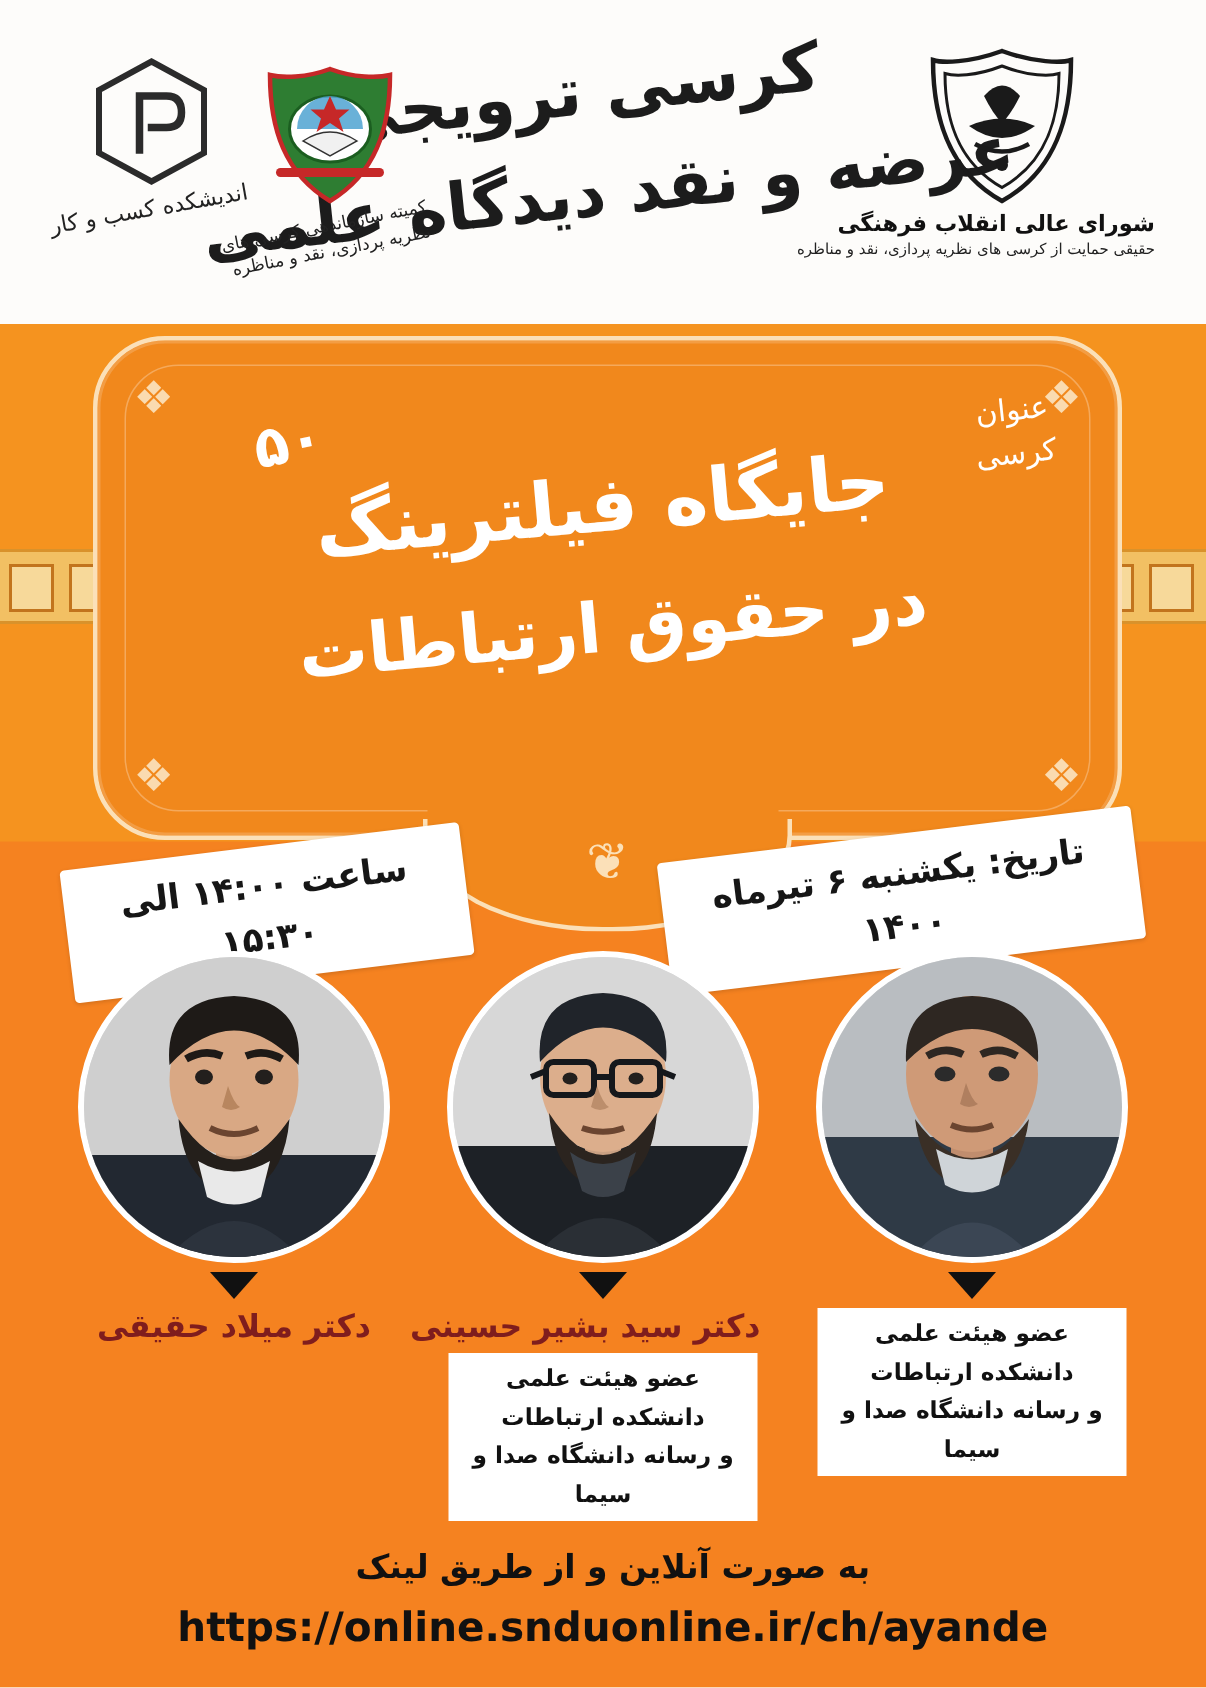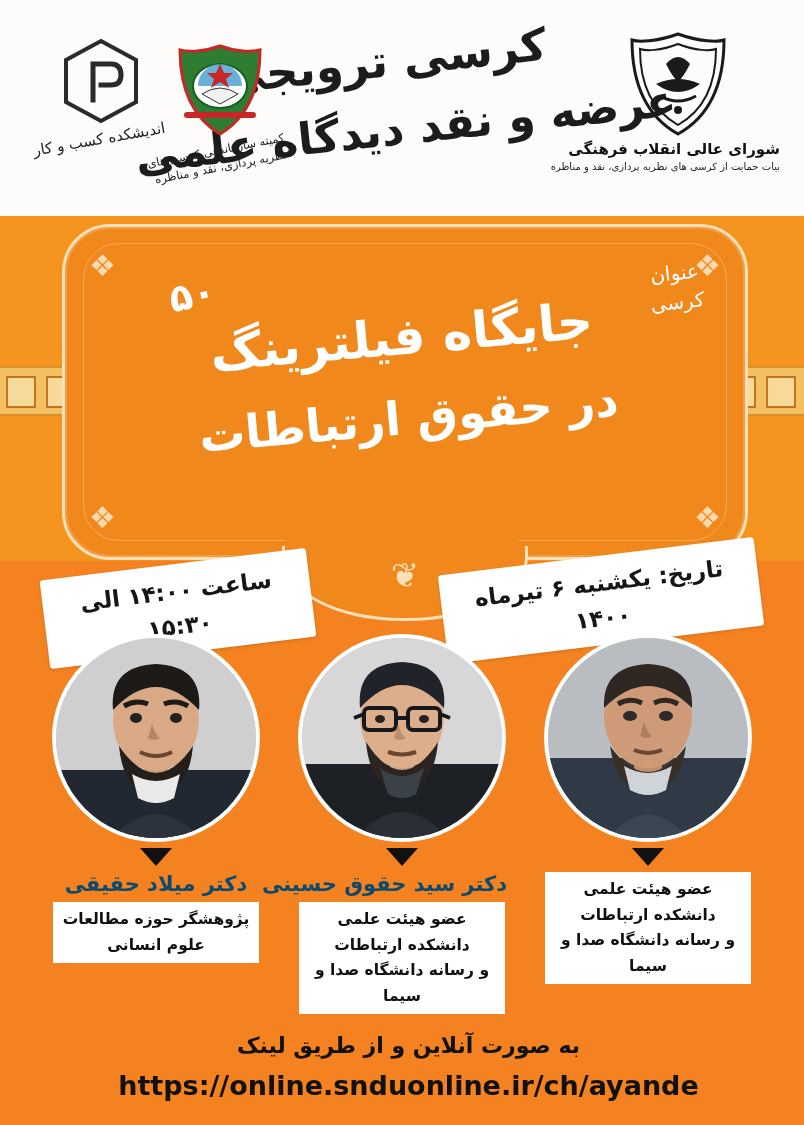--- a/index.html
+++ b/index.html
@@ -89,21 +89,21 @@
     font-size: 11.5px;
     line-height: 1.5;
     color: #222;
     transform: rotate(-11deg);
     white-space: nowrap;
   }
 
   
   .logo-right {
     position: absolute;
-    right: 24px;
+    right: 34px;
     top: 30px;
     width: 205px;
     text-align: left;
   }
   .seal {
     width: 104px; height: 108px;
     margin: 0 auto;
   }
   .logo-right .caption-main {
     margin-top: 2px;
@@ -307,21 +307,21 @@
     width: 0; height: 0;
     margin: 6px auto 0;
     border-left: 16px solid transparent;
     border-right: 16px solid transparent;
     border-top: 18px solid #111111;
   }
   .sp-name {
     margin-top: 6px;
     font-size: 21px;
     font-weight: bold;
-    color: #0c4a6e;
+    color: #7f1d1d;
     white-space: nowrap;
   }
   .sp-role {
     margin: 6px auto 0;
     background: #ffffff;
     color: #111111;
     font-size: 15.5px;
     font-weight: bold;
     line-height: 1.65;
     padding: 5px 6px;
@@ -397,21 +397,21 @@
         <svg width="104" height="108" viewBox="0 0 104 108">
           <path d="M52 4 C74 12 92 12 98 10 C98 48 88 84 52 104 C16 84 6 48 6 10 C12 12 30 12 52 4 Z" fill="none" stroke="#1a1a1a" stroke-width="3"></path>
           <path d="M52 14 C70 21 84 21 90 19 C90 49 82 78 52 95 C22 78 14 49 14 19 C20 21 34 21 52 14 Z" fill="none" stroke="#1a1a1a" stroke-width="2"></path>
           <path d="M40 34 q12 -14 24 0 q-6 12 -12 18 q-6 -6 -12 -18 z" fill="#1a1a1a"></path>
           <path d="M30 54 q22 -10 44 0 q-22 16 -44 0 z" fill="#1a1a1a"></path>
           <path d="M34 66 q18 10 36 0" fill="none" stroke="#1a1a1a" stroke-width="3"></path>
           <circle cx="52" cy="80" r="4" fill="#1a1a1a"></circle>
         </svg>
       </div>
       <div class="caption-main">شورای عالی انقلاب فرهنگی</div>
-      <div class="caption-sub">بیات حمایت از کرسی های نظریه پردازی، نقد و مناظره</div>
+      <div class="caption-sub">حقیقی حمایت از کرسی های نظریه پردازی، نقد و مناظره</div>
     </div>
   </div>
 
   <div class="orange-body">
 
     <div class="title-backdrop"></div>
 
     <div class="deco-band">
       <div class="tile" style="left:6px"></div>
       <div class="tile" style="left:46px"></div>
@@ -508,21 +508,21 @@
               <path d="M138 76 l10 4"></path>
             </g>
             <ellipse cx="78" cy="81" rx="5" ry="4" fill="#23201e"></ellipse>
             <ellipse cx="122" cy="81" rx="5" ry="4" fill="#23201e"></ellipse>
             <path d="M96 86 q4 12 8 14 q-6 4 -12 0" fill="#bc8e6c"></path>
             <path d="M86 114 q14 5 28 0" stroke="#6b4530" stroke-width="4" fill="none"></path>
             <path d="M78 130 q22 16 44 0 l-8 26 q-14 8 -28 0 z" fill="#3b4149"></path>
           </svg>
         </div>
         <div class="caret"></div>
-        <div class="sp-name">دکتر سید حقوق حسینی</div>
+        <div class="sp-name">دکتر سید بشیر حسینی</div>
         <div class="sp-role">
           <span>عضو هیئت علمی دانشکده ارتباطات</span><br>
           <span>و رسانه دانشگاه صدا و سیما</span>
         </div>
       </div>
 
       <div class="speaker">
         <div class="portrait">
           <svg class="face" viewBox="0 0 200 200" preserveAspectRatio="xMidYMid slice">
             <rect width="200" height="200" fill="#cfcfcf"></rect>
@@ -536,23 +536,20 @@
             <ellipse cx="120" cy="80" rx="6" ry="5" fill="#231f1d"></ellipse>
             <path d="M68 68 q12 -7 24 -2" stroke="#1e1a17" stroke-width="5" fill="none"></path>
             <path d="M108 66 q12 -5 24 2" stroke="#1e1a17" stroke-width="5" fill="none"></path>
             <path d="M96 86 q4 12 8 14 q-6 4 -12 0" fill="#b8865f"></path>
             <path d="M84 114 q16 8 32 0" stroke="#6b4530" stroke-width="4" fill="none"></path>
             <path d="M76 136 q24 14 48 0 l-6 24 q-18 10 -36 0 z" fill="#e9e9e9"></path>
           </svg>
         </div>
         <div class="caret"></div>
         <div class="sp-name">دکتر میلاد حقیقی</div>
-        <div class="sp-role">
-          <span>پژوهشگر حوزه مطالعات علوم انسانی</span>
-        </div>
       </div>
 
     </div>
 
     <div class="footer">
       <div class="note">به صورت آنلاین و از طریق لینک</div>
       <div class="link">https://online.snduonline.ir/ch/ayande</div>
     </div>
 
   </div>

